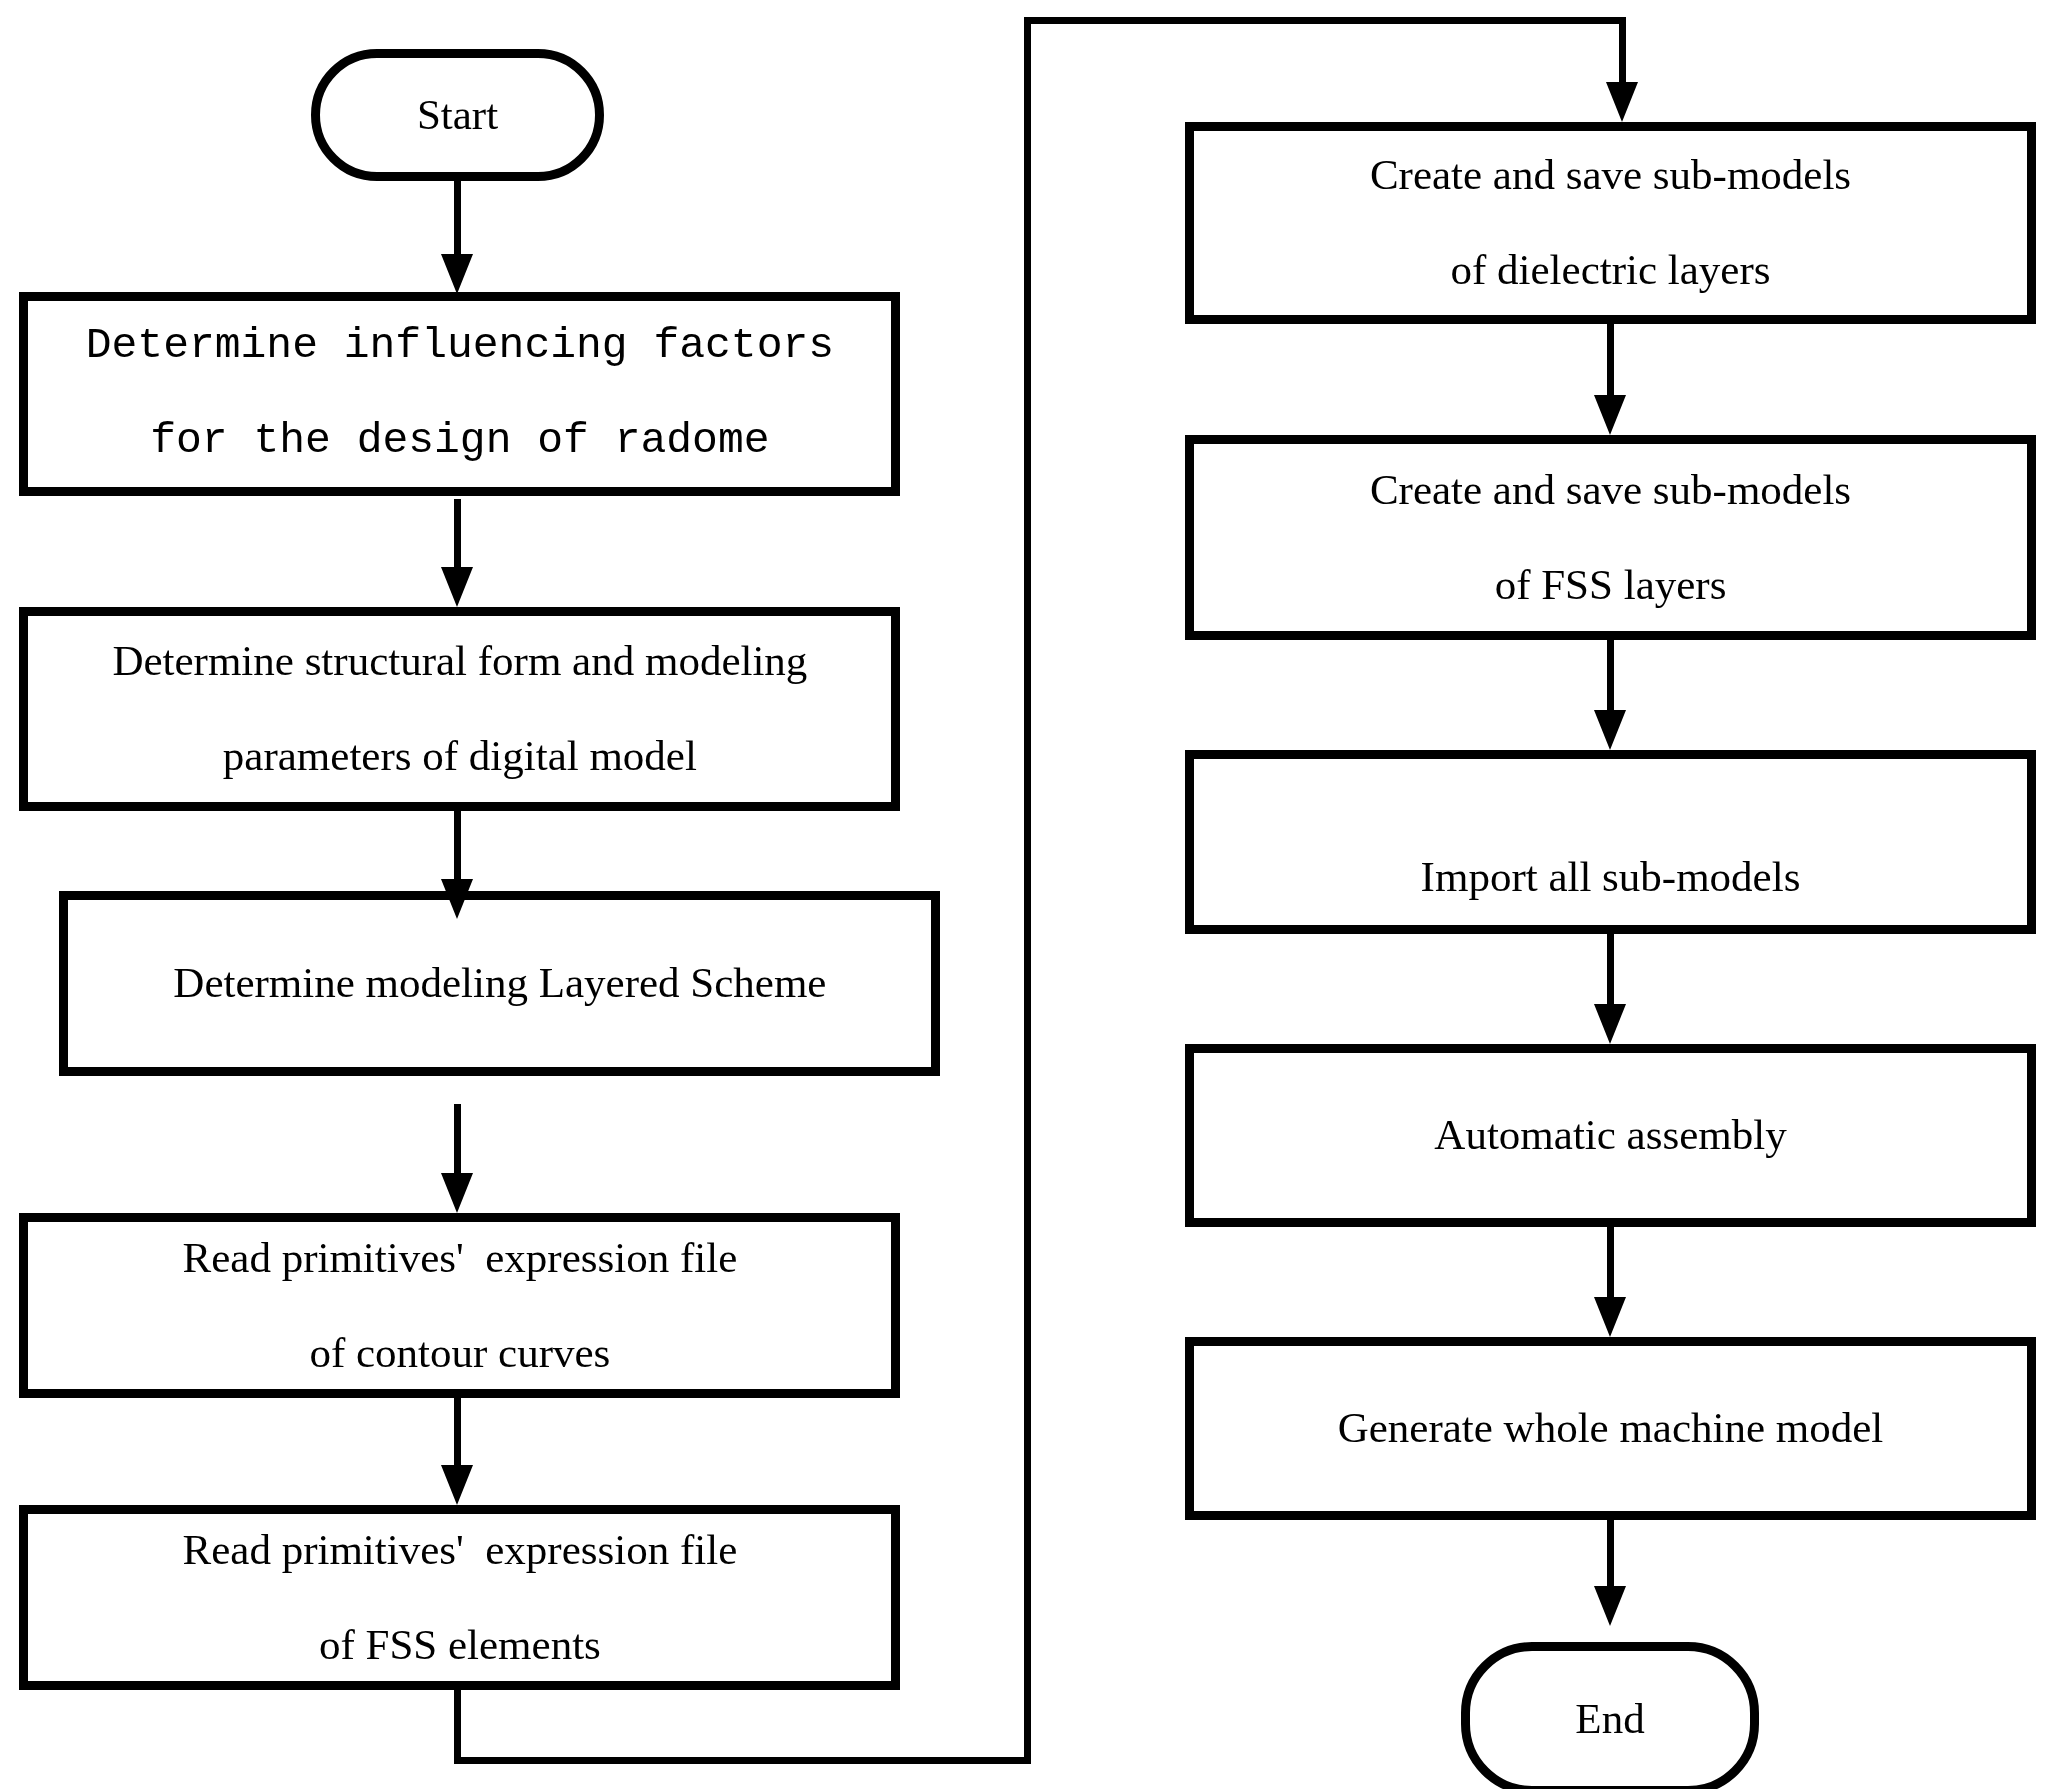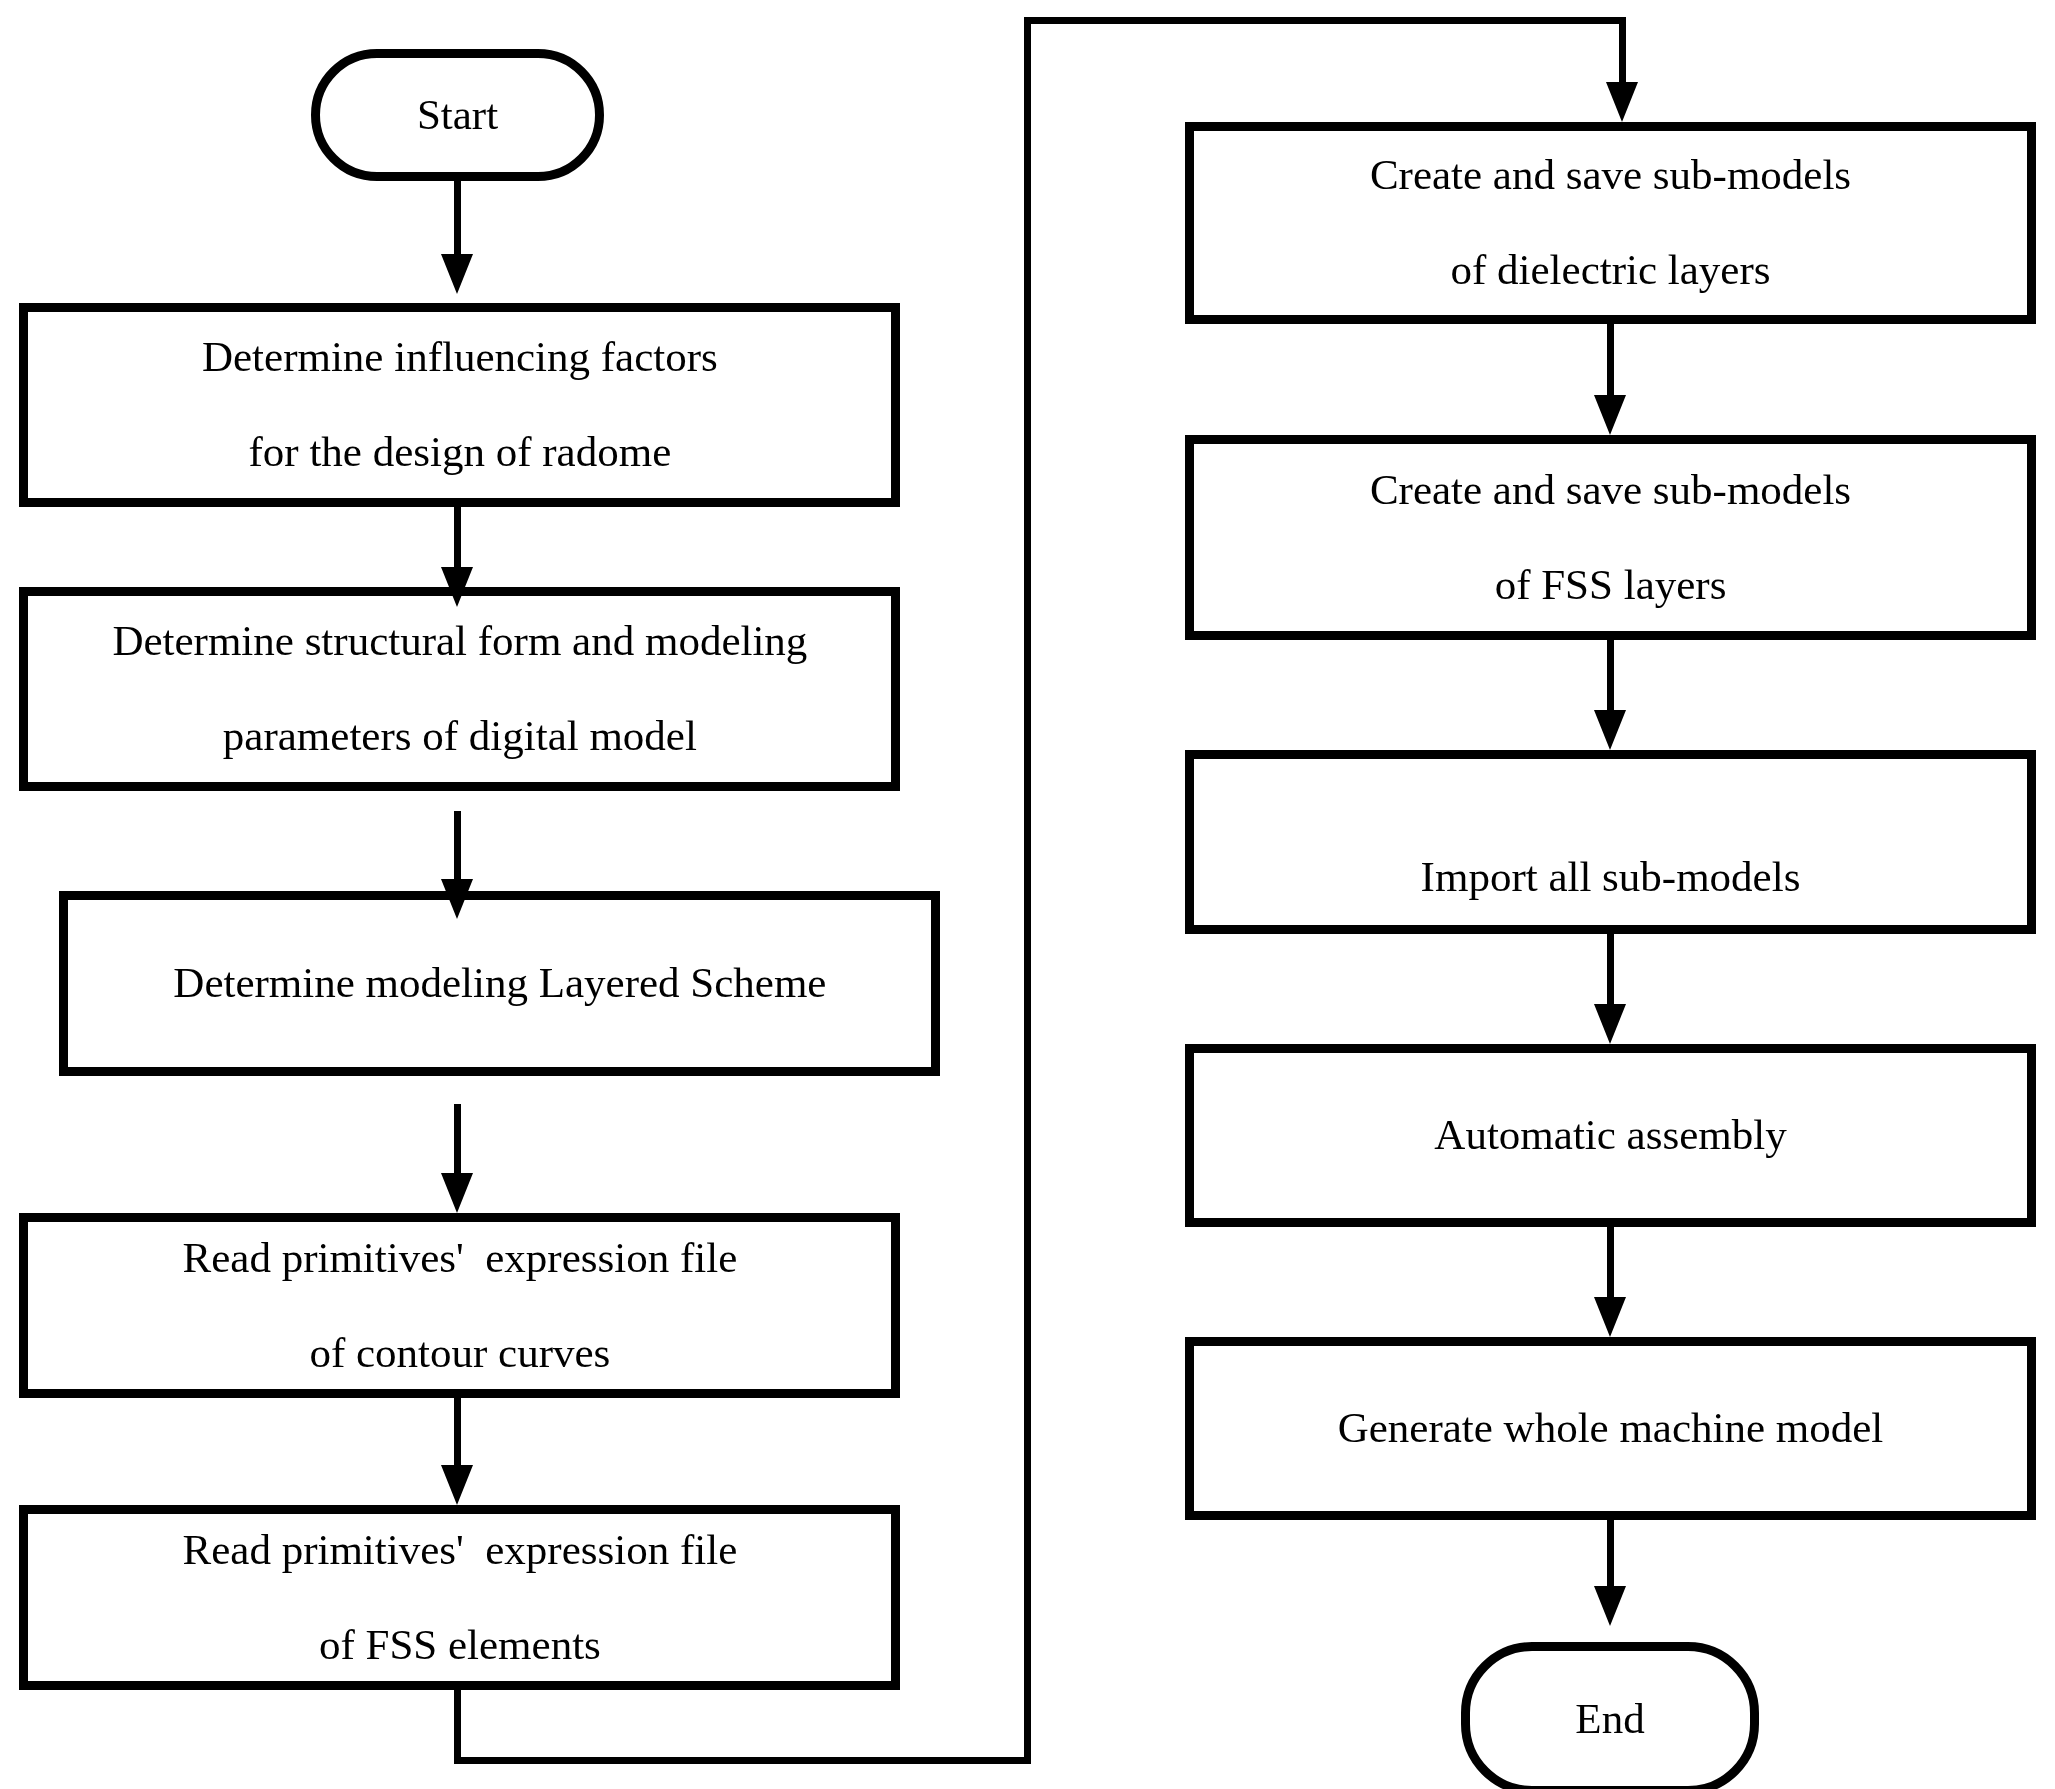--- a/index.html
+++ b/index.html
@@ -63,26 +63,26 @@
 </style>
 </head>
 <body>
 
 <div id="canvas">
 
   <div class="term" style="left:311px; top:49px; width:293px; height:132px;justify-content:center;">
     <span class="label">Start</span>
   </div>
 
-  <div class="box" style="left:19.4px; top:303px; width:881px; height:204px;">
+  <div class="box" style="left:19.4px; top:292px; width:881px; height:204px;font-family:Liberation Mono, monospace;">
     <span class="label">Determine influencing factors
 for the design of radome</span>
   </div>
 
-  <div class="box" style="left:19.4px; top:587px; width:881px; height:204px;">
+  <div class="box" style="left:19.4px; top:607px; width:881px; height:204px;">
     <span class="label">Determine structural form and modeling
 parameters of digital model</span>
   </div>
 
   <div class="box" style="left:19.4px; top:891px; width:881px; height:185px;margin-left:40px;">
     <span class="label">Determine modeling Layered Scheme</span>
   </div>
 
   <div class="box" style="left:19.4px; top:1213px; width:881px; height:185px;">
     <span class="label">Read primitives'  expression file

